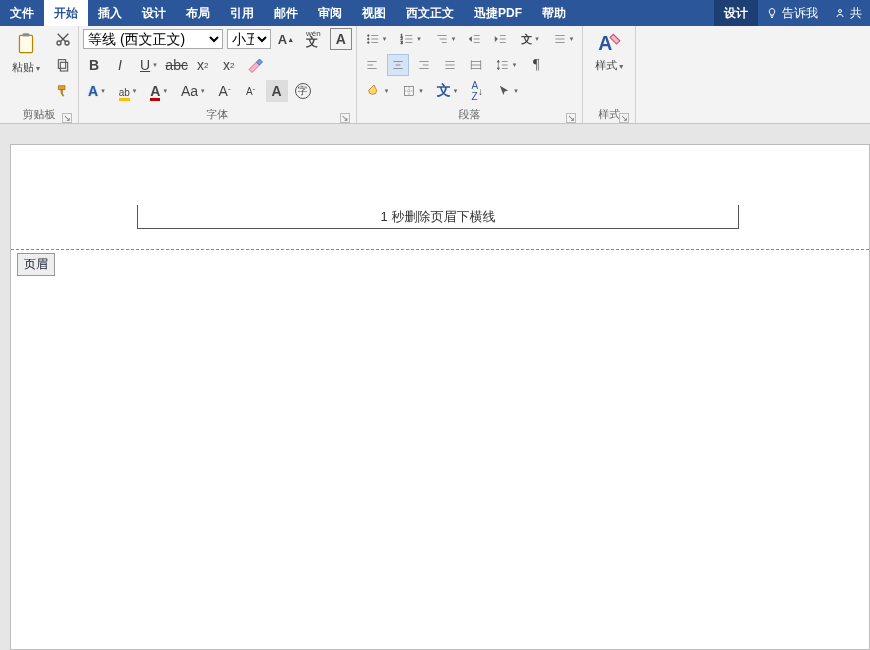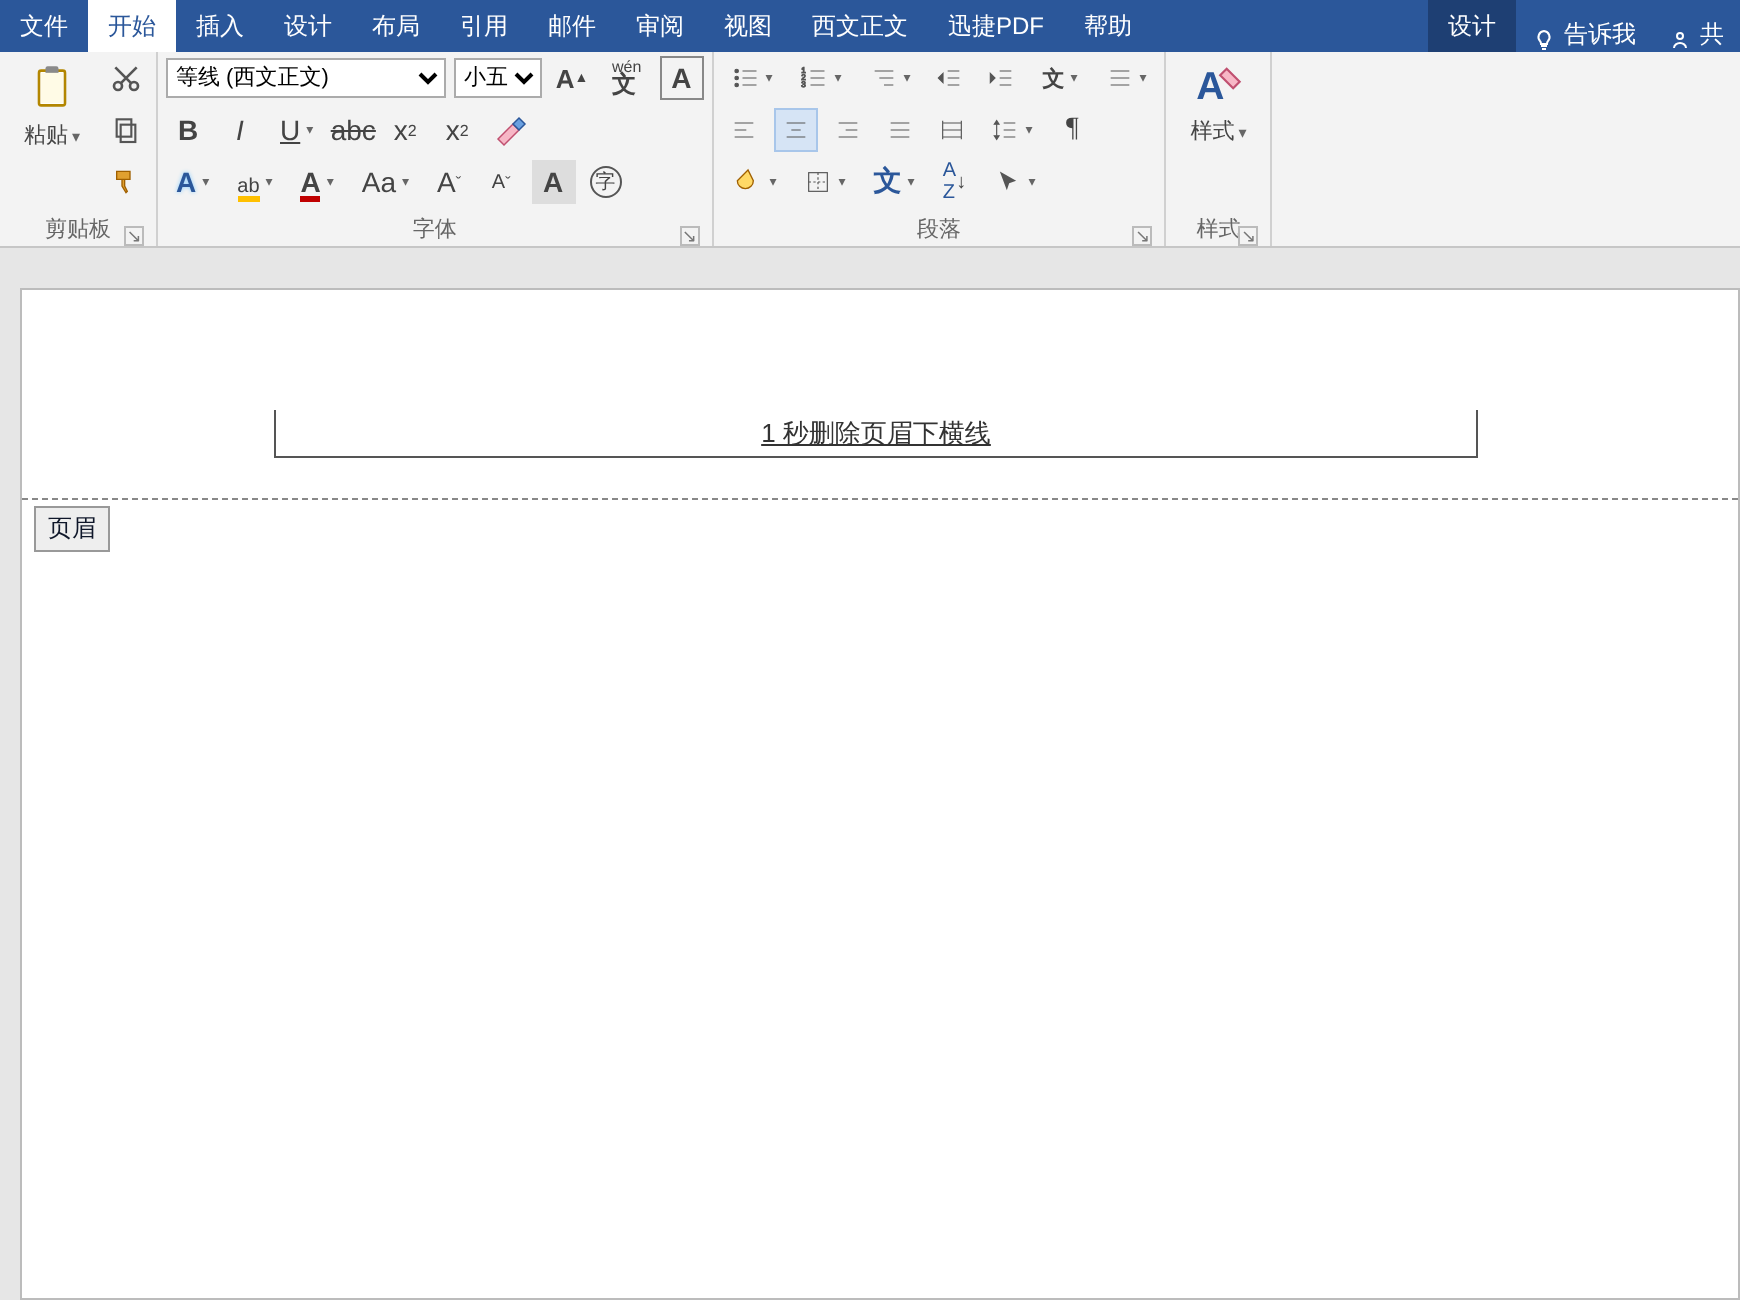--- a/index.html
+++ b/index.html
@@ -1,55 +1,55 @@
 <!DOCTYPE html>
 <html><head>
 <meta charset="utf-8">
 <style>
 * { box-sizing: border-box; margin: 0; padding: 0; font-family: "Microsoft YaHei", "Segoe UI", sans-serif; }
 body { width: 870px; height: 650px; overflow: hidden; background: #e6e6e6; }
 
 
 .tabbar { display: flex; height: 26px; background: #2b579a; color: #fff; font-size: 12px; align-items: stretch; }
-.tabbar .tab { padding: 0 10px; display: flex; align-items: center; cursor: default; white-space: nowrap; }
+.tabbar .tab { padding: 0 10px; display: flex; align-items: center; cursor: default; white-space: nowrap; font-weight: bold; }
 .tabbar .tab.active { background: #fff; color: #2b579a; }
 .tabbar .tab.secondary { background: #1e3f73; }
 .tabbar .gap { flex: 1; }
-.tabbar .tell { display: flex; align-items: flex-end; padding: 0 8px; gap: 4px; }
+.tabbar .tell { display: flex; align-items: center; padding: 0 8px; gap: 4px; }
 
 
 .ribbon { display: flex; background: #f3f3f3; border-bottom: 1px solid #c6c6c6; height: 98px; }
 .group { border-right: 1px solid #d0d0d0; display: flex; flex-direction: column; padding: 2px 4px 0; }
 .group .body { flex: 1; display: flex; align-items: flex-start; gap: 4px; }
 .group .label { height: 16px; font-size: 11px; color: #666; text-align: center; position: relative; }
 .group .label .launcher { position: absolute; right: 2px; bottom: 0; font-size: 9px; color: #777; border: 1px solid #bbb; width: 10px; height: 10px; line-height: 8px; }
 
 .bigbtn { display: flex; flex-direction: column; align-items: center; justify-content: center; padding: 2px 6px; font-size: 11px; color: #444; gap: 2px; min-width: 44px; }
 .bigbtn .glyph { font-size: 22px; line-height: 22px; }
 .bigbtn .caret { font-size: 8px; color: #666; margin-left: 2px; }
 
 .col { display: flex; flex-direction: column; gap: 4px; }
 .row { display: flex; gap: 4px; align-items: center; }
 .iconbtn { width: 22px; height: 22px; display: flex; align-items: center; justify-content: center; font-size: 14px; color: #444; border: 1px solid transparent; }
 .iconbtn.wide { width: auto; padding: 0 4px; gap: 2px; }
 .iconbtn .dd { font-size: 7px; color: #666; margin-left: 1px; }
 
-select.fontbox { height: 20px; font-size: 11px; border: 1px solid #ababab; background: #fff; }
+select.fontbox { height: 20px; font-size: 14px; border: 1px solid #ababab; background: #fff; }
 select.fontbox.name { width: 140px; }
 select.fontbox.size { width: 44px; }
 
 
 .sw { width: 14px; height: 3px; display: inline-block; }
 .sw.red { background: #c00000; }
 .sw.yellow { background: #ffc000; }
 
 
 .docwrap { position: absolute; left: 10px; top: 144px; right: 0; bottom: 0; background: #fff; border: 1px solid #bcbcbc; }
 .dashed { position: absolute; left: 0; right: 0; top: 104px; border-top: 1px dashed #888; }
-.headerframe { position: absolute; left: 126px; right: 130px; top: 60px; height: 24px; border-left: 1px solid #555; border-right: 1px solid #555; border-bottom: 1px solid #555; text-align: center; font-size: 13px; color: #333; padding-top: 3px; text-decoration: underline; }
+.headerframe { position: absolute; left: 126px; right: 130px; top: 60px; height: 24px; border-left: 1px solid #555; border-right: 1px solid #555; border-bottom: 1px solid #555; text-align: center; font-size: 13px; color: #333; padding-top: 3px; }
 .tag { position: absolute; left: 6px; top: 108px; background: #eee; border: 1px solid #999; font-size: 12px; padding: 2px 6px; color: #0f172a; }
 
 svg { display: block; }
 </style>
 </head>
 <body>
 
 <div class="tabbar">
   <div class="tab">文件</div>
   <div class="tab active">开始</div>

